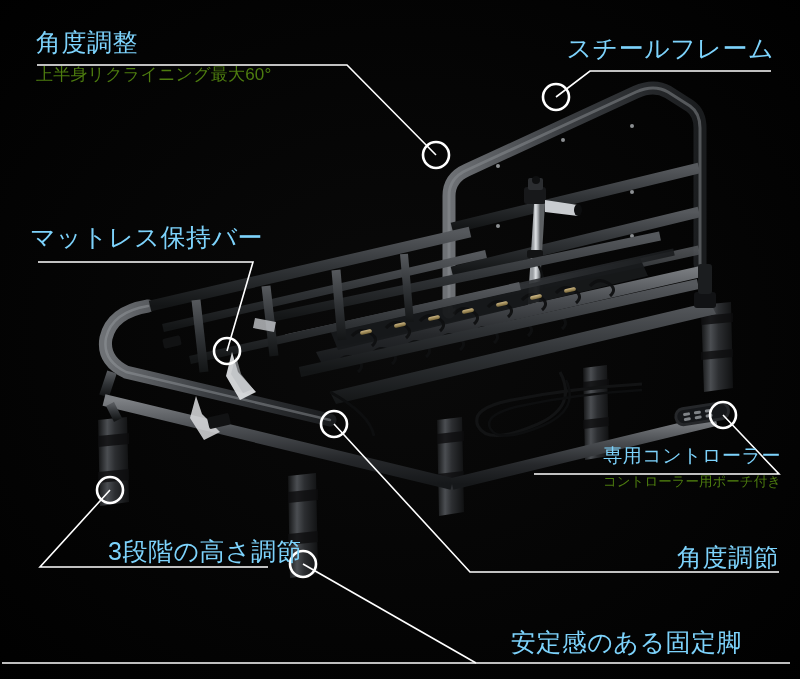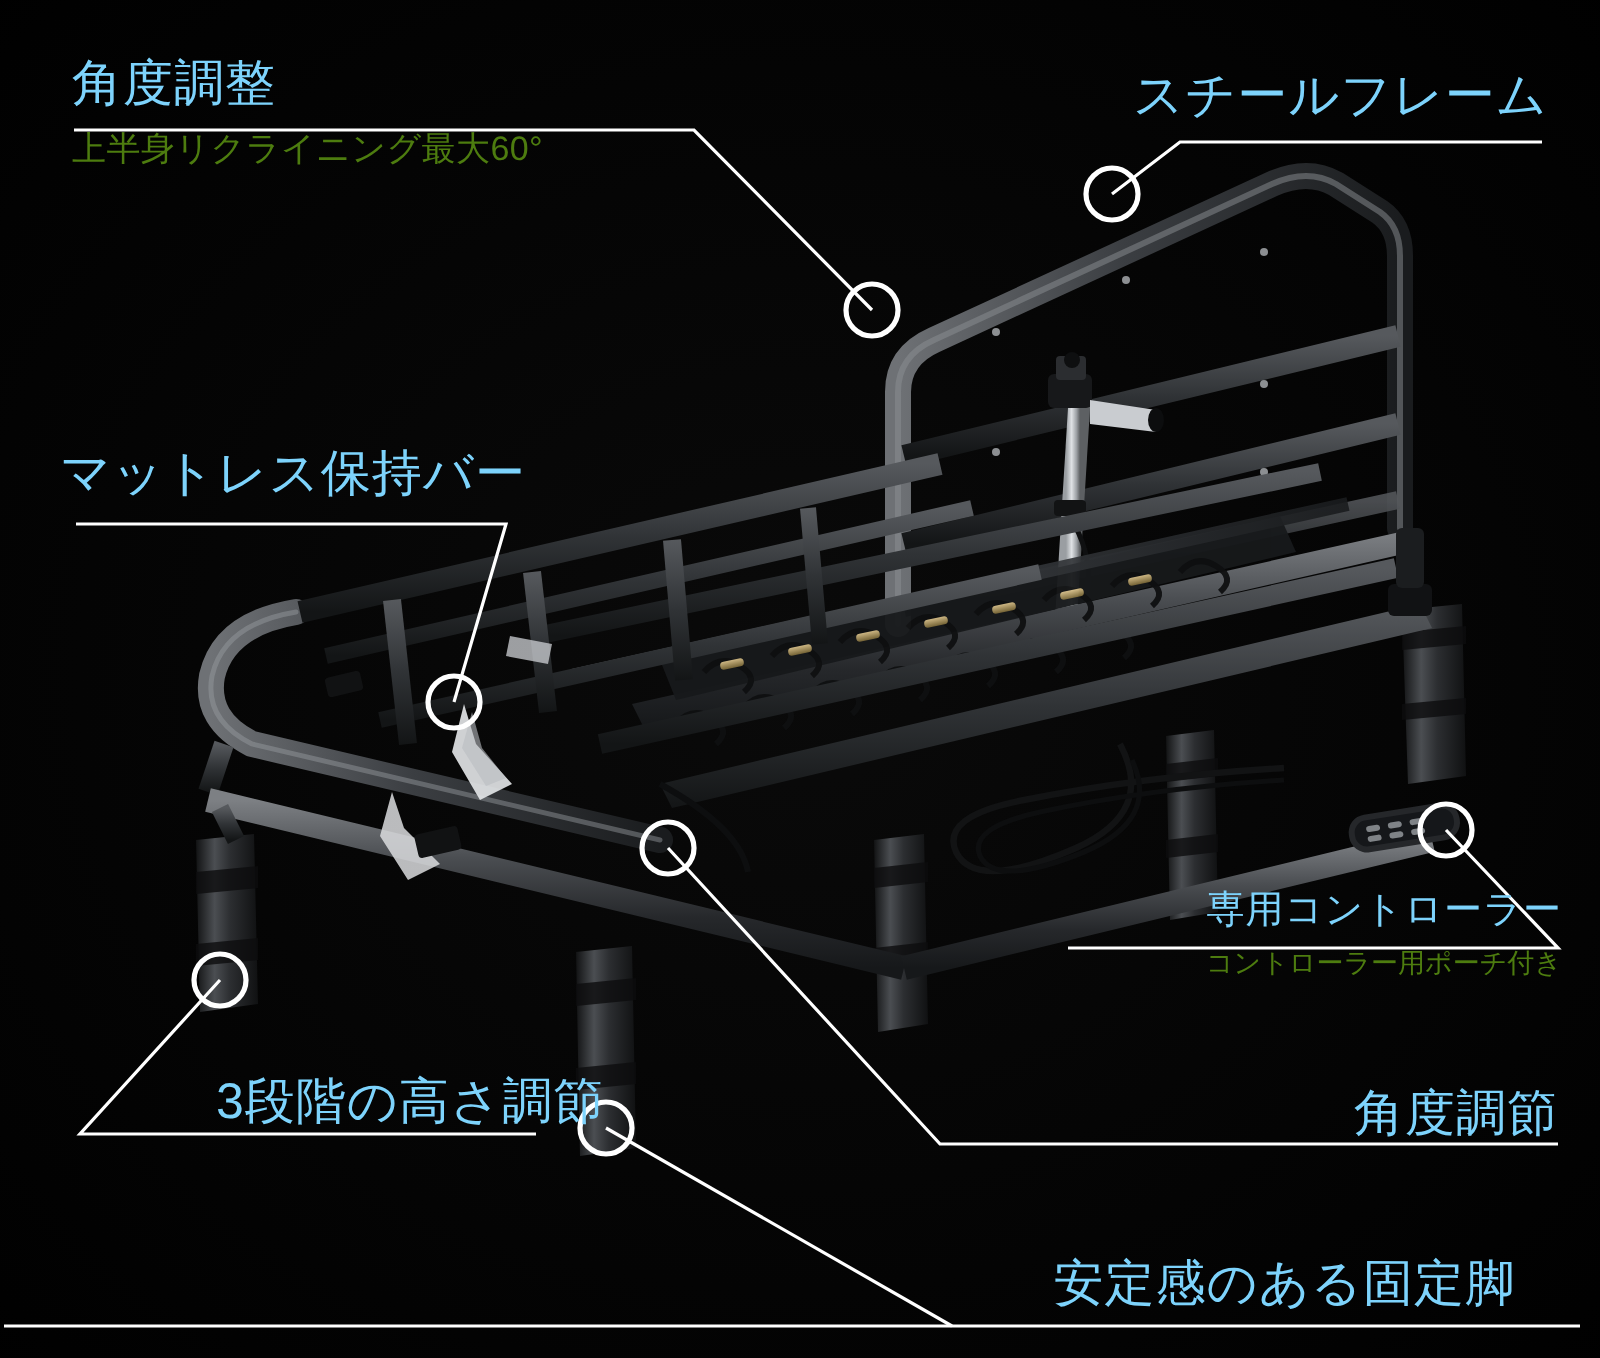--- a/index.html
+++ b/index.html
@@ -326,17 +326,17 @@
   </div>
 
   <div class="callout" style="left:72px;top:537px;margin-left:36px;">
     <div class="ttl">3段階の高さ調節</div>
   </div>
 
   <div class="callout r" style="right:21px;top:543px;">
     <div class="ttl">角度調節</div>
   </div>
 
-  <div class="callout r" style="right:42px;top:628px;">
+  <div class="callout r" style="right:58px;top:628px;">
     <div class="ttl">安定感のある固定脚</div>
   </div>
 
 </div>
 
 </body></html>

